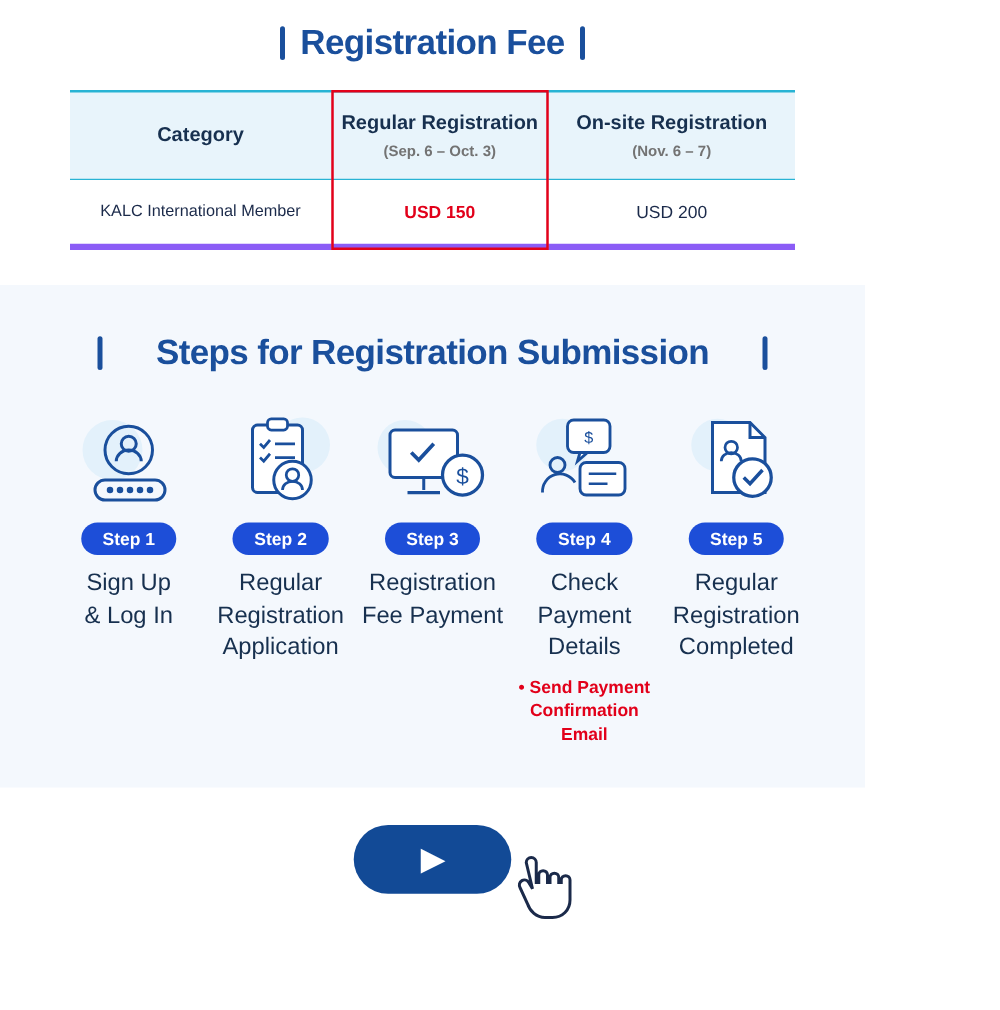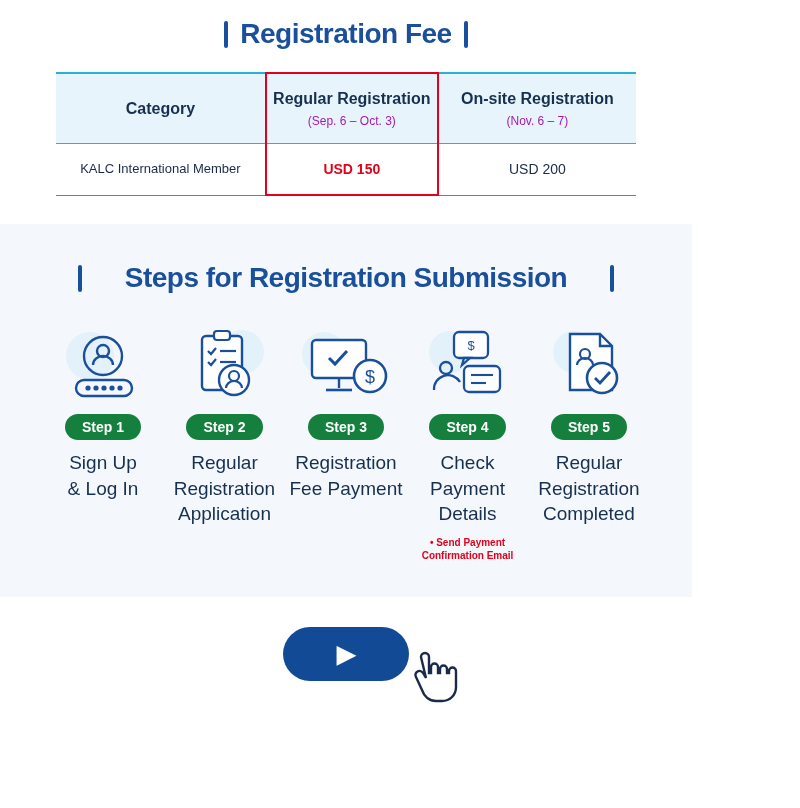--- a/index.html
+++ b/index.html
@@ -50,26 +50,26 @@
     border-bottom: 1px solid #28b3d4;
     padding: 14px 4px;
     font-size: 16px;
     font-weight: bold;
     color: #17304f;
     line-height: 1.35;
   }
   table.fee thead th .sub {
     display: block;
     font-size: 12px;
-    font-weight: normal;
-    color: #a21caf;
+    font-weight: bold;
+    color: #737373;
     margin-top: 3px;
   }
   table.fee tbody td {
-    border-bottom: 1px solid #8b5cf6;
+    border-bottom: 5px solid #8b5cf6;
     padding: 16px 6px;
     font-size: 13px;
     line-height: 1.4;
     color: #1b2a4a;
   }
   table.fee tbody td.cat { font-size: 13px; }
   table.fee tbody td.price-hl {
     color: #e2001a;
     font-weight: bold;
     font-size: 14px;
@@ -109,38 +109,38 @@
     align-items: center;
   }
   .step-art {
     height: 78px;
     display: flex;
     align-items: center;
     justify-content: center;
     margin-bottom: 8px;
   }
   .step-badge {
-    background: #15803d;
+    background: #1d4ed8;
     color: #fff;
     font-size: 14px;
     font-weight: bold;
     padding: 5px 17px;
     border-radius: 14px;
     display: inline-block;
     margin-bottom: 10px;
   }
   .step-label {
     font-size: 19px;
     color: #17304f;
     line-height: 1.34;
     font-weight: normal;
   }
   .step-note {
     margin-top: 9px;
-    font-size: 10px;
+    font-size: 14px;
     color: #e2001a;
     line-height: 1.35;
     font-weight: bold;
   }
 
   
   .cta-wrap {
     display: flex;
     justify-content: center;
     align-items: center;

